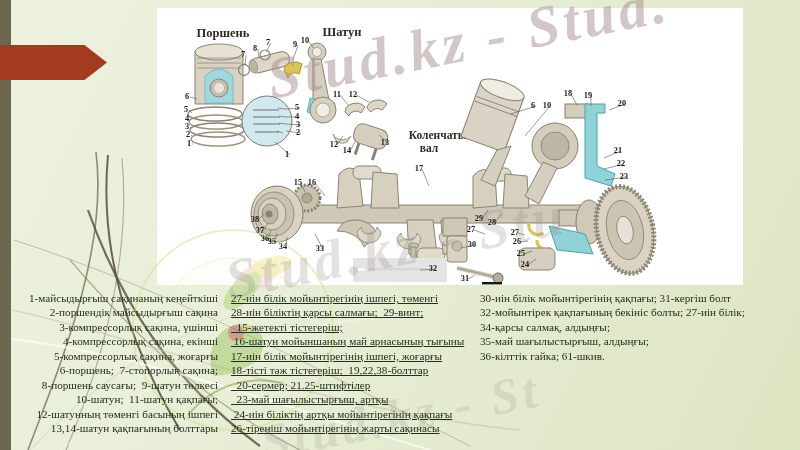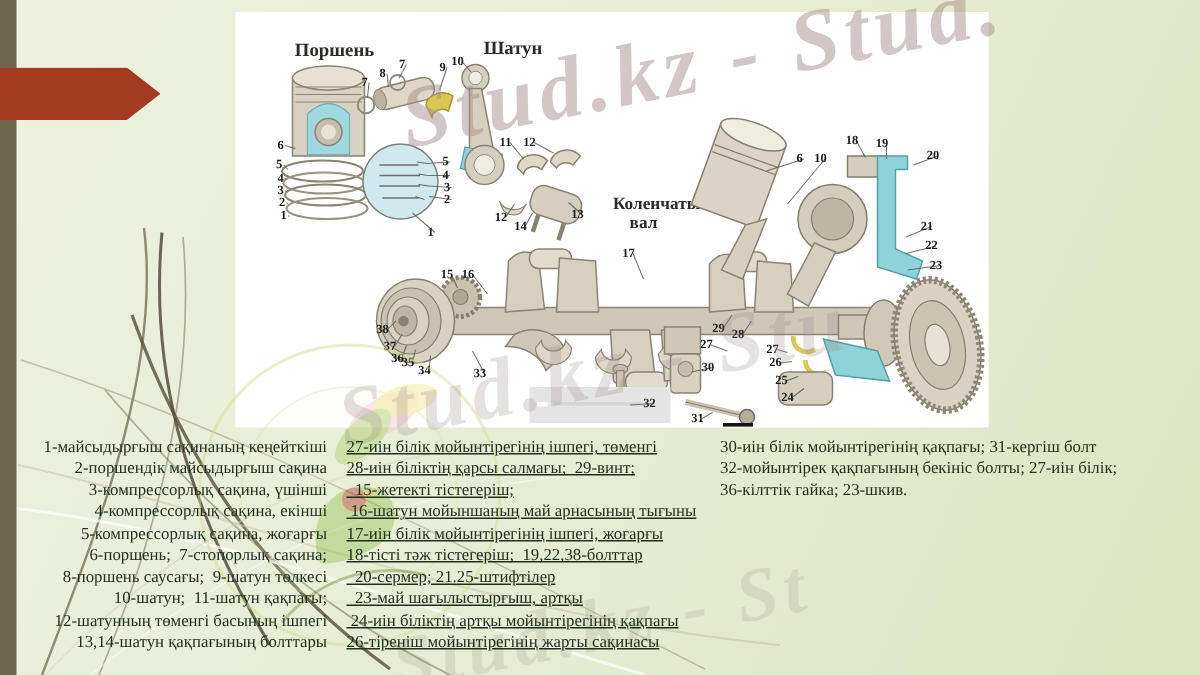--- a/index.html
+++ b/index.html
@@ -3,21 +3,21 @@
 <meta charset="utf-8">
 <style>
   html,body{margin:0;padding:0;background:#888;}
   .slide{position:relative;width:800px;height:450px;overflow:hidden;
          font-family:"Liberation Serif",serif;
          background:linear-gradient(115deg,#edf1de 0%,#e8eed6 40%,#e2e9cb 75%,#dce5c2 100%);}
   .edge-bar{position:absolute;left:0;top:0;width:11px;height:450px;background:#6b684f;z-index:2;}
   .red-arrow{position:absolute;left:0;top:45px;width:107px;height:35px;background:#a43a1f;
              clip-path:polygon(0 0,79% 0,100% 50%,79% 100%,0 100%);z-index:2;}
   .curves{position:absolute;left:0;top:0;z-index:1;}
-  .panel{position:absolute;left:157px;top:8px;width:502px;height:277px;background:#ffffff;z-index:2;}
+  .panel{position:absolute;left:157px;top:8px;width:586px;height:277px;background:#ffffff;z-index:2;}
   .panel svg{display:block;}
   .wm{position:absolute;font-style:italic;font-weight:bold;white-space:nowrap;
       letter-spacing:4px;transform:rotate(-11deg);transform-origin:0 50%;
       pointer-events:none;z-index:3;}
   .wm1{left:268px;top:46px;font-size:58px;color:rgba(168,142,142,0.50);}
   .wm2{left:226px;top:248px;font-size:56px;color:rgba(150,140,135,0.26);}
   .wm3{left:262px;top:414px;font-size:50px;color:rgba(150,145,130,0.20);}
   .logo{position:absolute;left:118px;top:225px;z-index:3;pointer-events:none;}
   .pcol{position:absolute;top:291px;font-size:11.2px;line-height:14.45px;color:#20301e;
         white-space:pre;z-index:5;}
@@ -300,15 +300,15 @@
       <path d="M70,190 C95,160 130,150 165,158" stroke="#7a8c3a" stroke-width="2" fill="none"></path>
     </g>
   </svg>
 
   <div class="wm wm1">Stud.kz - Stud.</div>
   <div class="wm wm2">Stud.kz - Stu</div>
   <div class="wm wm3">Stud.kz - St</div>
 
   <div class="pcol pcol1"><div>1-майсыдырғыш сақинаның кеңейткіші</div><div>2-поршендік майсыдырғыш сақина</div><div>3-компрессорлық сақина, үшінші</div><div>4-компрессорлық сақина, екінші</div><div>5-компрессорлық сақина, жоғарғы</div><div>6-поршень;  7-стопорлық сақина;</div><div>8-поршень саусағы;  9-шатун төлкесі</div><div>10-шатун;  11-шатун қақпағы;</div><div>12-шатунның төменгі басының ішпегі</div><div>13,14-шатун қақпағының болттары</div></div>
   <div class="pcol pcol2"><div>27-иін білік мойынтірегінің ішпегі, төменгі</div><div>28-иін біліктің қарсы салмағы;  29-винт;</div><div>  15-жетекті тістегеріш;</div><div> 16-шатун мойыншаның май арнасының тығыны</div><div>17-иін білік мойынтірегінің ішпегі, жоғарғы</div><div>18-тісті тәж тістегеріш;  19,22,38-болттар</div><div>  20-сермер; 21.25-штифтілер</div><div>  23-май шағылыстырғыш, артқы</div><div> 24-иін біліктің артқы мойынтірегінің қақпағы</div><div>26-тіреніш мойынтірегінің жарты сақинасы</div></div>
-  <div class="pcol pcol3"><div>30-иін білік мойынтірегінің қақпағы; 31-кергіш болт</div><div>32-мойынтірек қақпағының бекініс болты; 27-иін білік;</div><div>36-кілттік гайка; 23-шкив.</div></div>
+  <div class="pcol pcol3"><div>30-иін білік мойынтірегінің қақпағы; 31-кергіш болт</div><div>32-мойынтірек қақпағының бекініс болты; 27-иін білік;</div><div>34-қарсы салмақ, алдыңғы;</div><div>35-май шағылыстырғыш, алдыңғы;</div><div>36-кілттік гайка; 61-шкив.</div></div>
 
 </div>
 
 </body></html>

